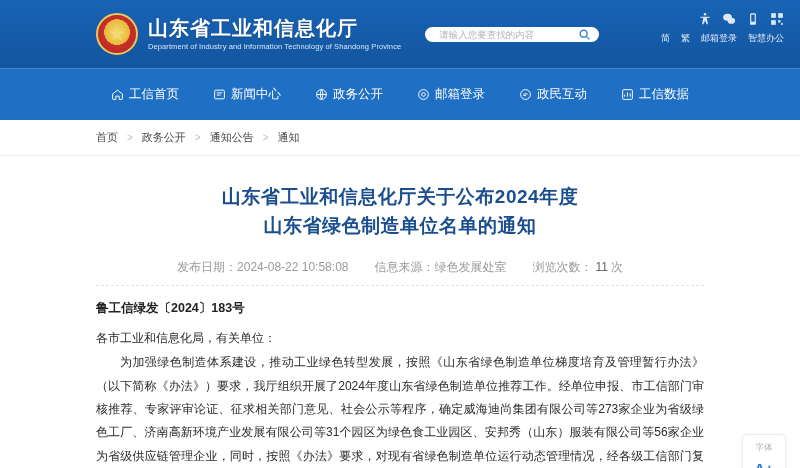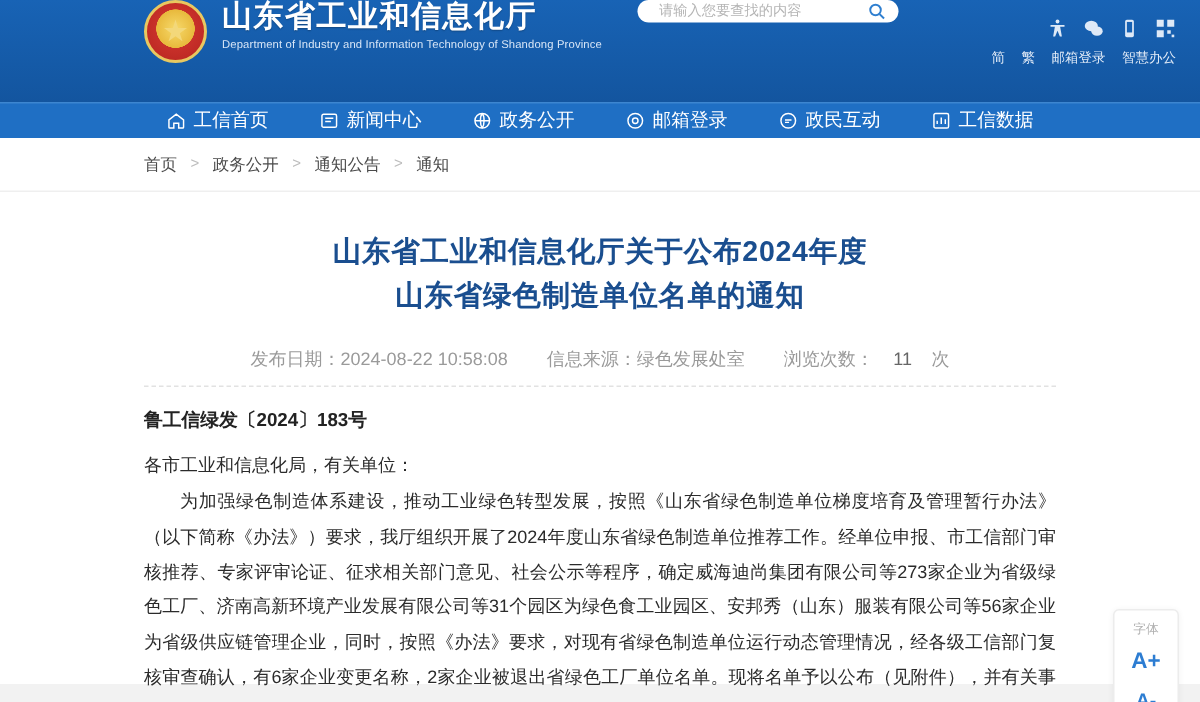--- a/index.html
+++ b/index.html
@@ -10,20 +10,21 @@
     background: #ffffff;
     font-family: "Liberation Sans", sans-serif;
   }
   .page { width: 800px; height: 468px; position: relative; background: #f2f2f2; }
 
   
   .header {
     height: 68px;
     background: linear-gradient(180deg, #1863b5 0%, #13559f 100%);
     display: flex;
+    align-items: center;
     padding: 0 0 0 96px;
     position: relative;
   }
   .emblem {
     width: 42px; height: 42px;
     border-radius: 50%;
     background: radial-gradient(circle at 50% 45%, #f6d96a 0%, #e8b93c 45%, #c8302a 46%, #b5241f 100%);
     border: 2px solid #e8c860;
     position: relative;
     flex: 0 0 auto;
@@ -65,21 +66,21 @@
     position: absolute; right: 16px; top: 12px;
     display: flex; flex-direction: column; align-items: flex-end; gap: 6px;
   }
   .hr-icons { display: flex; gap: 10px; align-items: center; }
   .hr-ico { width: 14px; height: 14px; opacity: .95; }
   .hr-links { display: flex; gap: 11px; font-size: 9px; color: #e3ecf8; }
   .hr-links span { white-space: nowrap; }
 
   
   .nav {
-    height: 24px;
+    height: 52px;
     background: #1f6fc4;
     border-top: 1px solid #3d86d0;
     display: flex;
     align-items: center;
     justify-content: center;
     gap: 34px;
     color: #fff;
   }
   .nav-item {
     display: flex; align-items: center; gap: 5px;
@@ -120,21 +121,21 @@
     display: flex;
     justify-content: center;
     align-items: center;
     gap: 26px;
     font-size: 12px;
     color: #9a9a9a;
     border-bottom: 1px dashed #e2e2e2;
     padding-bottom: 9px;
   }
   .meta .hits { color: #9a9a9a; }
-  .meta .hits b { color: #666; font-weight: normal; margin: 0 13px; text-align: right; }
+  .meta .hits b { color: #666; font-weight: normal; margin: 0 3px; text-align: right; }
 
   .docno {
     text-align: left;
     margin-top: 14px;
     font-size: 12.5px;
     color: #222;
     font-weight: bold;
   }
   .body-text {
     margin-top: 10px;

